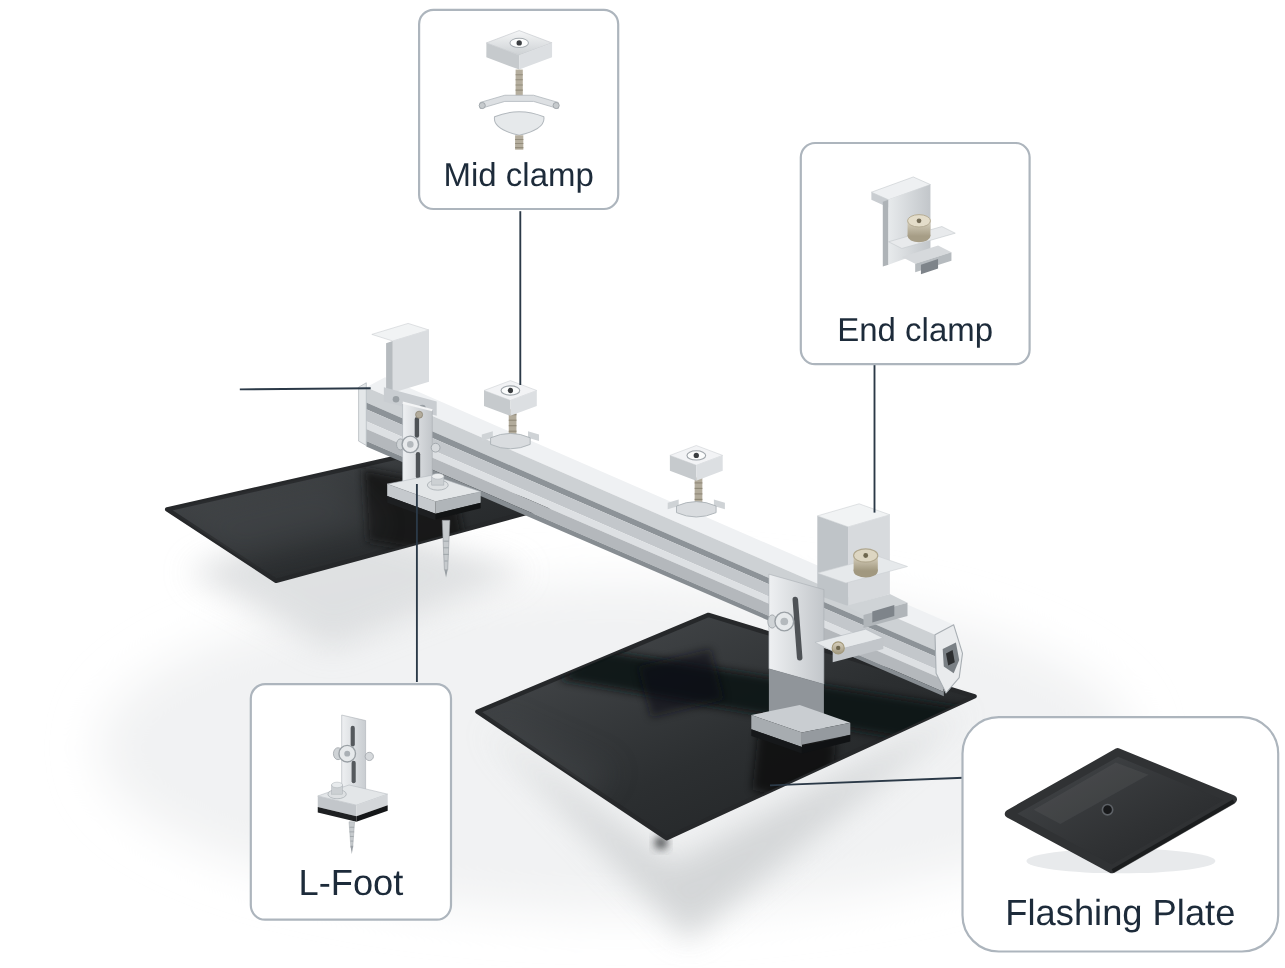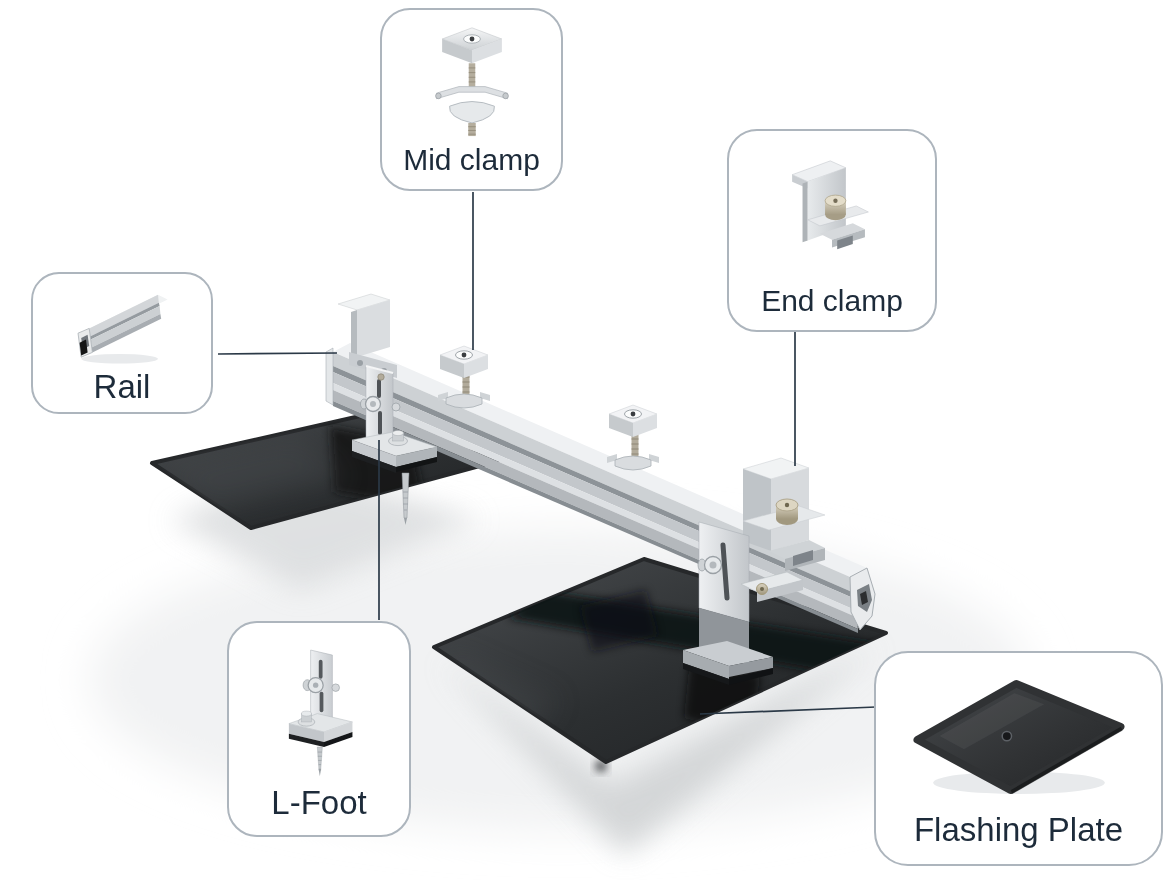--- a/index.html
+++ b/index.html
@@ -9,21 +9,21 @@
     background:#ffffff;
     overflow:hidden;
     font-family:"Liberation Sans", sans-serif;
   }
   #scene{position:absolute;left:0;top:0;width:1168px;height:880px;}
   .callout{
     position:absolute;
     box-sizing:border-box;
     background:#ffffff;
     border:2px solid #adb5bd;
-    border-radius:30px;
+    border-radius:14px;
     display:flex;
     flex-direction:column;
     align-items:center;
     justify-content:space-between;
     z-index:5;
   }
   .callout .thumb{
     flex:1 1 auto;
     display:flex;
     align-items:center;
@@ -298,36 +298,20 @@
         <ellipse cx="64" cy="62" rx="12" ry="6.5" fill="#e4ddca" stroke="#b3aa92" stroke-width="1"></ellipse>
         <circle cx="64" cy="62" r="2.5" fill="#756d58"></circle>
         <polygon points="46,100 84,88 98,95 60,107" fill="#d6d9dc"></polygon>
         <polygon points="60,107 98,95 98,104 60,116" fill="#b6bbbf"></polygon>
         <polygon points="66,108 84,102 84,112 66,118" fill="#7e848a"></polygon>
       </svg>
     </div>
     <span class="label">End clamp</span>
   </div>
 
-  <div class="callout" id="box-rail">
-    <div class="thumb">
-      <svg width="150" height="88" viewBox="0 0 150 110">
-        <ellipse cx="72" cy="96" rx="48" ry="6" fill="#e8eaec"></ellipse>
-        <polygon points="34,58 120,16 132,22 46,64" fill="#f0f2f3"></polygon>
-        <polygon points="34,58 120,16 121,26 35,68" fill="#d3d6d9"></polygon>
-        <polygon points="35,68 121,26 122,30 36,72" fill="#959ba0"></polygon>
-        <polygon points="36,72 122,30 123,40 37,82" fill="#ccd0d3"></polygon>
-        <polygon points="37,82 123,40 124,46 38,88" fill="#a8adb2"></polygon>
-        <polygon points="20,64 34,58 38,88 24,94" fill="#e8eaeb" stroke="#aab0b5" stroke-width="1" stroke-linejoin="round"></polygon>
-        <polygon points="24,70 32,66 34,80 26,84" fill="#6f757b"></polygon>
-        <polygon points="22,76 30,72 32,88 24,92" fill="#141516"></polygon>
-      </svg>
-    </div>
-    <span class="label">Rail</span>
-  </div>
 
   <div class="callout" id="box-l-foot">
     <div class="thumb">
       <svg width="118" height="138" viewBox="0 0 120 165">
         <defs>
           <linearGradient id="lf-g" x1="0" y1="0" x2="1" y2="0">
             <stop offset="0" stop-color="#eef0f2"></stop>
               <stop offset="1" stop-color="#c9cdd1"></stop>
           </linearGradient>
         </defs>

